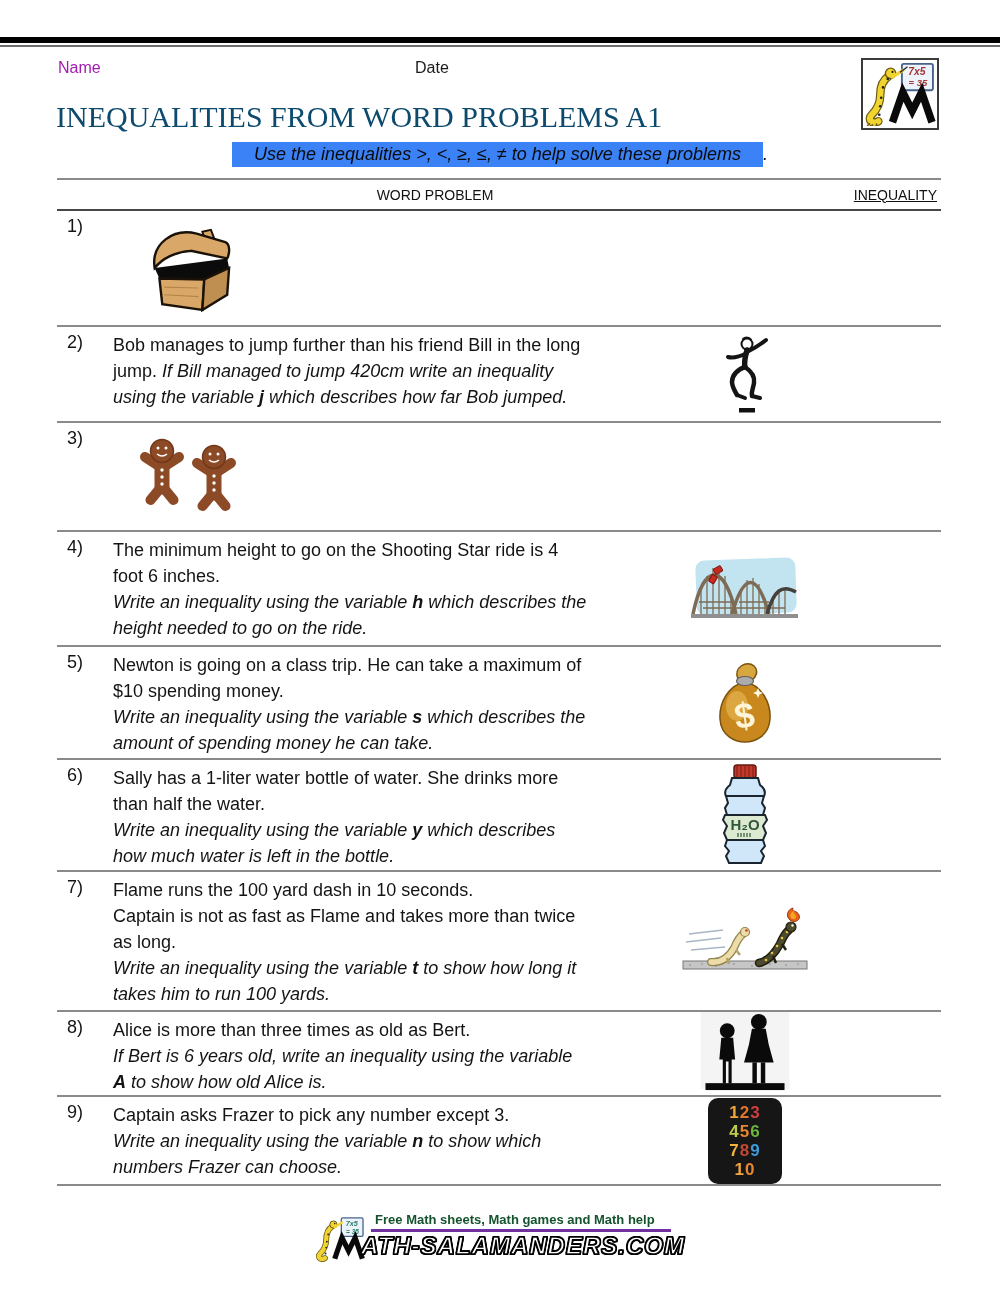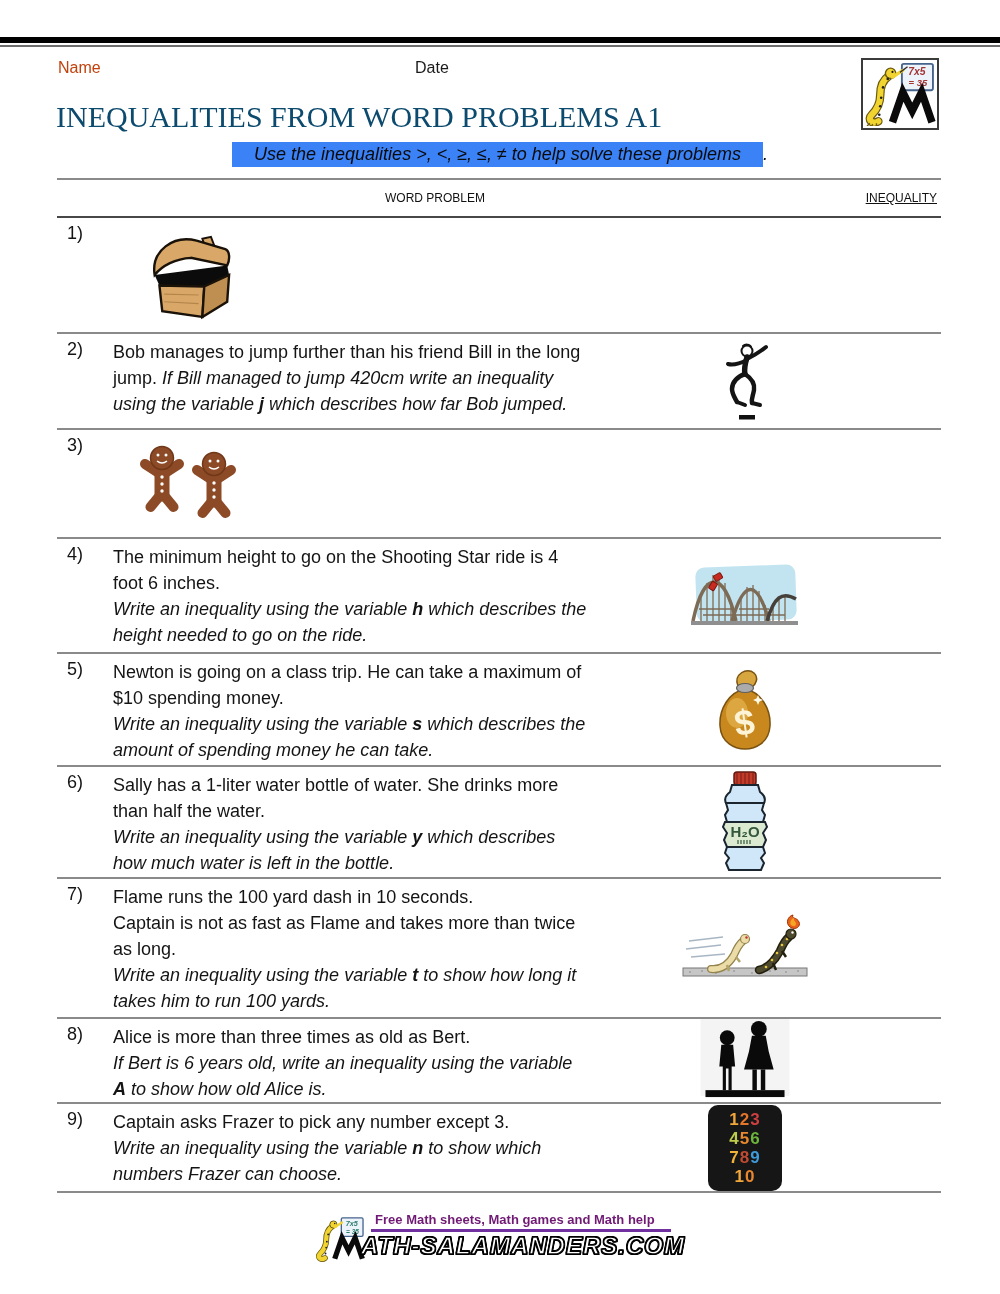--- a/index.html
+++ b/index.html
@@ -3,56 +3,56 @@
 <meta charset="utf-8">
 <style>
   html,body{margin:0;padding:0;}
   body{
     width:1000px;height:1294px;position:relative;background:#ffffff;
     font-family:"Liberation Sans","DejaVu Sans",sans-serif;color:#141414;
     overflow:hidden;
   }
   .bar1{position:absolute;left:0;top:37px;width:1000px;height:6px;background:#000;}
   .bar2{position:absolute;left:0;top:45px;width:1000px;height:2px;background:#6e6e6e;}
-  .name-label{position:absolute;left:58px;top:59px;font-size:16px;color:#c2410c;}
+  .name-label{position:absolute;left:58px;top:59px;font-size:16px;color:#a21caf;}
   .date-label{position:absolute;left:415px;top:59px;font-size:16px;color:#1a1a1a;}
   .logo-box{position:absolute;left:861px;top:58px;width:78px;height:72px;border:2px solid #3b3b3b;background:#fff;box-sizing:border-box;}
   .logo-box svg{display:block;margin:2px auto 0;}
   .page-title{
     position:absolute;left:56px;top:100px;margin:0;
     font-family:"Liberation Serif","DejaVu Serif",serif;
     font-size:30px;font-weight:normal;color:#0c4a6e;letter-spacing:0px;
   }
   .instruction-row{position:absolute;left:0;top:144px;width:1000px;text-align:center;font-size:18px;font-style:italic;color:#0a0a0a;}
   .hl{background:#3b82f6;padding:2px 22px 3px;}
   .sheet-table{position:absolute;left:57px;top:178px;width:884px;}
   .thead{
-    display:flex;height:40px;box-sizing:border-box;
+    display:flex;height:33px;box-sizing:border-box;
     border-top:2px solid #8a8a8a;border-bottom:2px solid #474747;
-    align-items:center;font-size:12px;color:#111;
+    align-items:center;font-size:14px;color:#111;
   }
   .th1{width:756px;text-align:center;}
   .th2{flex:1;text-align:right;padding-right:4px;text-decoration:underline;}
   .prow{display:flex;box-sizing:border-box;border-bottom:2px solid #8a8a8a;}
   .r1{height:116px;} .r2{height:96px;} .r3{height:109px;} .r4{height:115px;}
   .r5{height:113px;} .r6{height:112px;} .r7{height:140px;} .r8{height:85px;} .r9{height:89px;}
   .num{width:56px;box-sizing:border-box;padding:5px 0 0 10px;font-size:18px;}
   .ptext{width:556px;box-sizing:border-box;padding-top:5px;font-size:18px;line-height:26px;white-space:pre-wrap;}
   .seg-n{} .seg-i{font-style:italic;} .seg-bi{font-style:italic;font-weight:bold;}
   .img-cell{width:152px;display:flex;align-items:center;justify-content:center;overflow:hidden;}
   .answer-cell{flex:1;}
   .numbers-card{
     width:74px;height:86px;background:#161616;border-radius:10px;
     display:flex;flex-direction:column;align-items:center;justify-content:center;
     font-weight:bold;font-size:17px;line-height:19px;letter-spacing:1px;
   }
   .footer{position:absolute;left:0;top:1212px;width:1000px;display:flex;justify-content:center;align-items:flex-start;}
   .f-logo{margin-top:4px;}
   .f-col{display:flex;flex-direction:column;margin-left:-4px;}
-  .f-tagline{font-size:13px;font-weight:bold;color:#701a75;padding-left:14px;}
+  .f-tagline{font-size:13px;font-weight:bold;color:#14532d;padding-left:14px;}
   .f-rule{height:3px;background:#7030A0;margin:2px 0 1px 10px;width:300px;}
   .f-site{
     font-size:24px;font-weight:bold;color:#fff;letter-spacing:1px;margin-top:-1px;
     -webkit-text-stroke:1.3px #000;
     text-shadow:1px 0 0 #000,-1px 0 0 #000,0 1px 0 #000,0 -1px 0 #000,1px 1px 0 #000,-1px -1px 0 #000,1px -1px 0 #000,-1px 1px 0 #000;
     font-style:italic;
   }
 </style>
 </head>
 <body>

